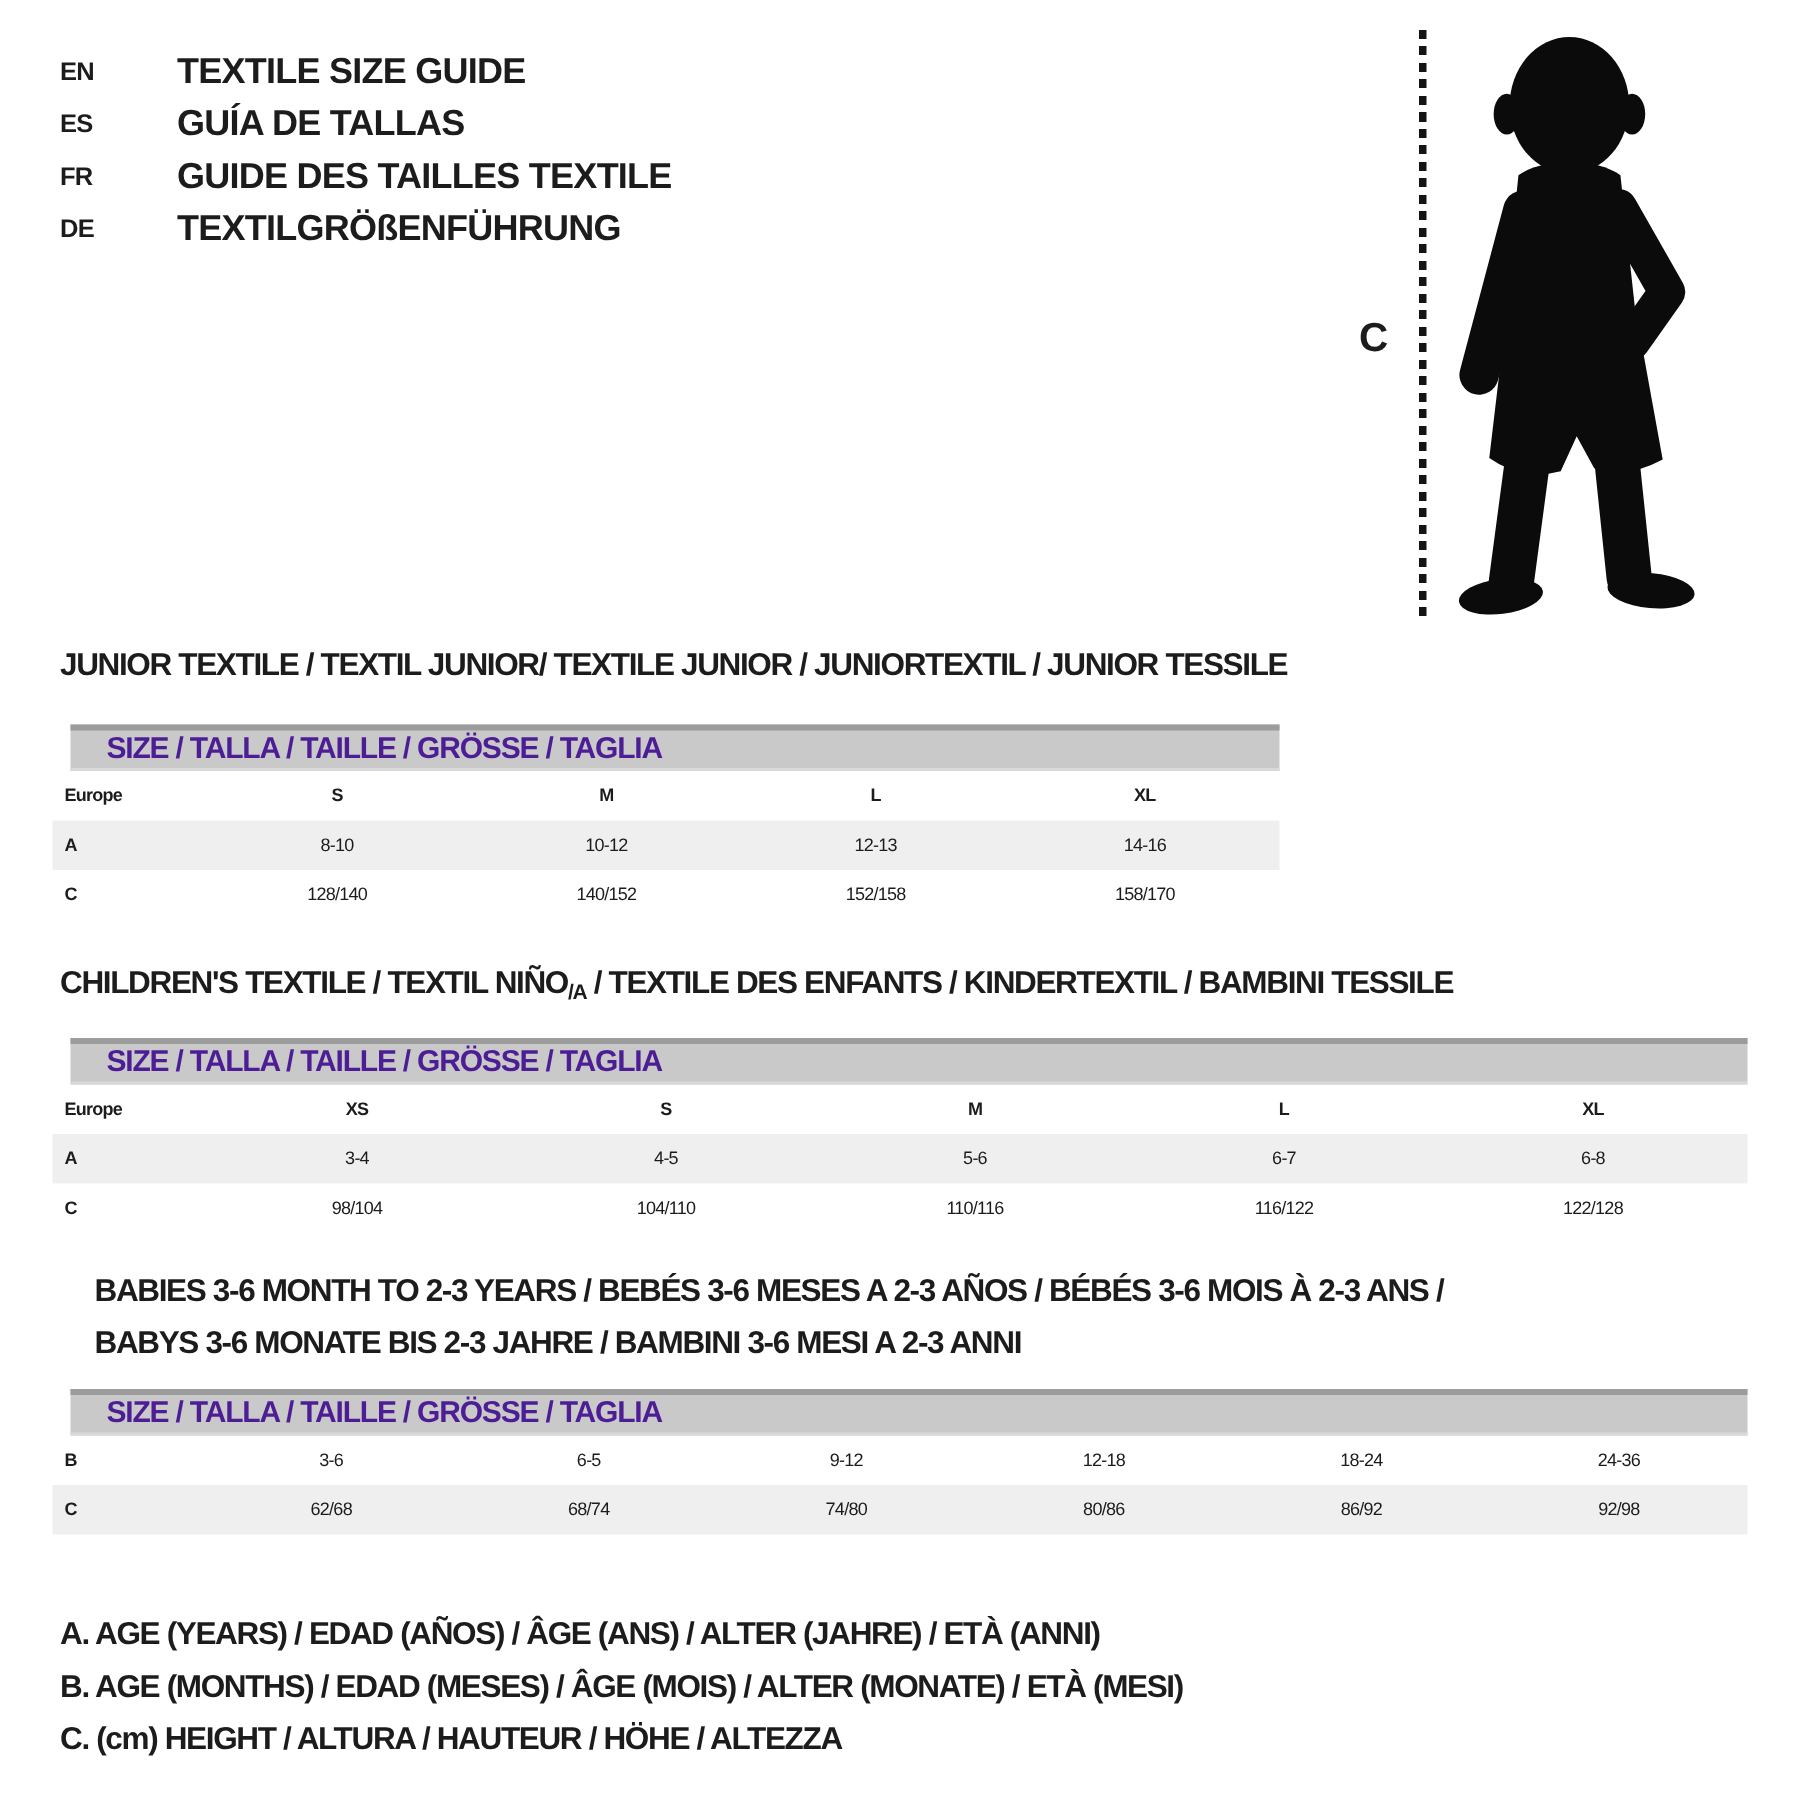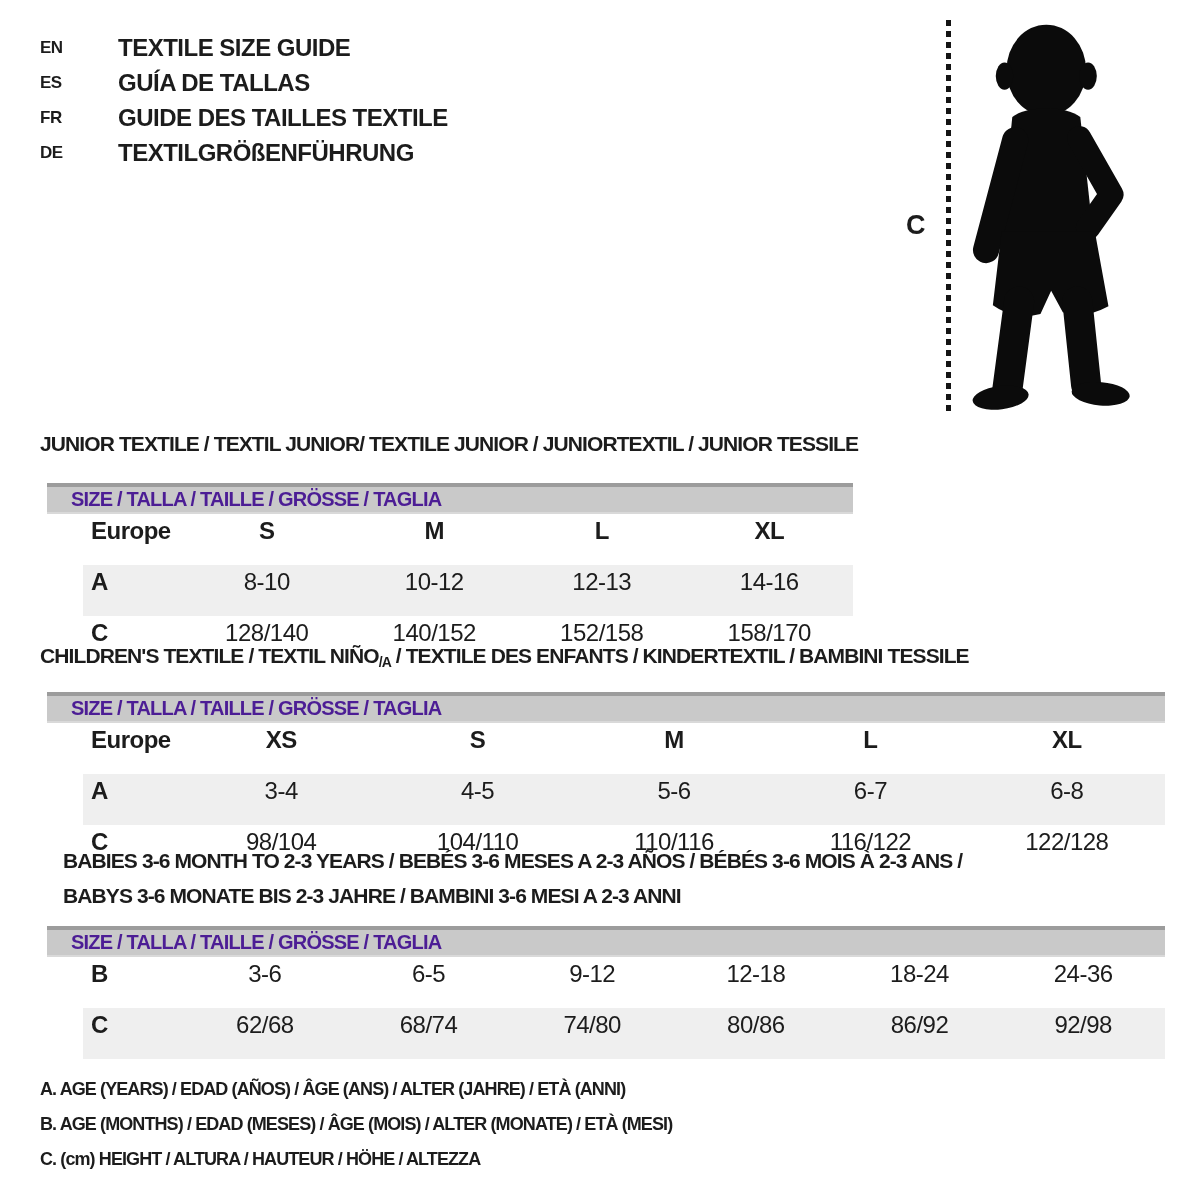--- a/index.html
+++ b/index.html
@@ -34,29 +34,29 @@
   .table { position:absolute; left:35px; }
   .t-junior { top:483px; width:818px; }
   .t-children { top:692px; width:1130px; }
   .t-babies { top:926px; width:1130px; }
   .bar {
     box-sizing:border-box; height:31px; background:#c9c9c9;
     border-top:4px solid #9c9c9c; border-bottom:2px solid #d9d9d9;
     line-height:25px; padding-left:24px;
     font-size:20px; font-weight:bold; color:#4c1d95; letter-spacing:-0.8px;margin-left:12px;
   }
-  .trow { display:flex; height:51px; line-height:33px; font-size:24px;margin-left:48px; }
+  .trow { display:flex; height:33px; line-height:33px; font-size:12px; }
   .trow .lbl { width:100px; padding-left:8px; font-weight:bold; box-sizing:border-box; }
   .trow .cell { flex:1; text-align:center; }
   .trow.head .cell { font-weight:bold; }
   .trow.shade { background:#efefef; }
 
   
   .legend { position:absolute; left:40px; top:1072px; }
-  .legend-line { font-size:18px; font-weight:bold; line-height:35px; letter-spacing:-0.9px; white-space:nowrap; }
+  .legend-line { font-size:21px; font-weight:bold; line-height:35px; letter-spacing:-0.9px; white-space:nowrap; }
 </style>
 </head>
 <body>
 
 <div class="page">
 
   <div class="lang-list">
     <div class="lang-row">
       <span class="lang-code">EN</span>
       <span class="lang-title">TEXTILE SIZE GUIDE</span>

